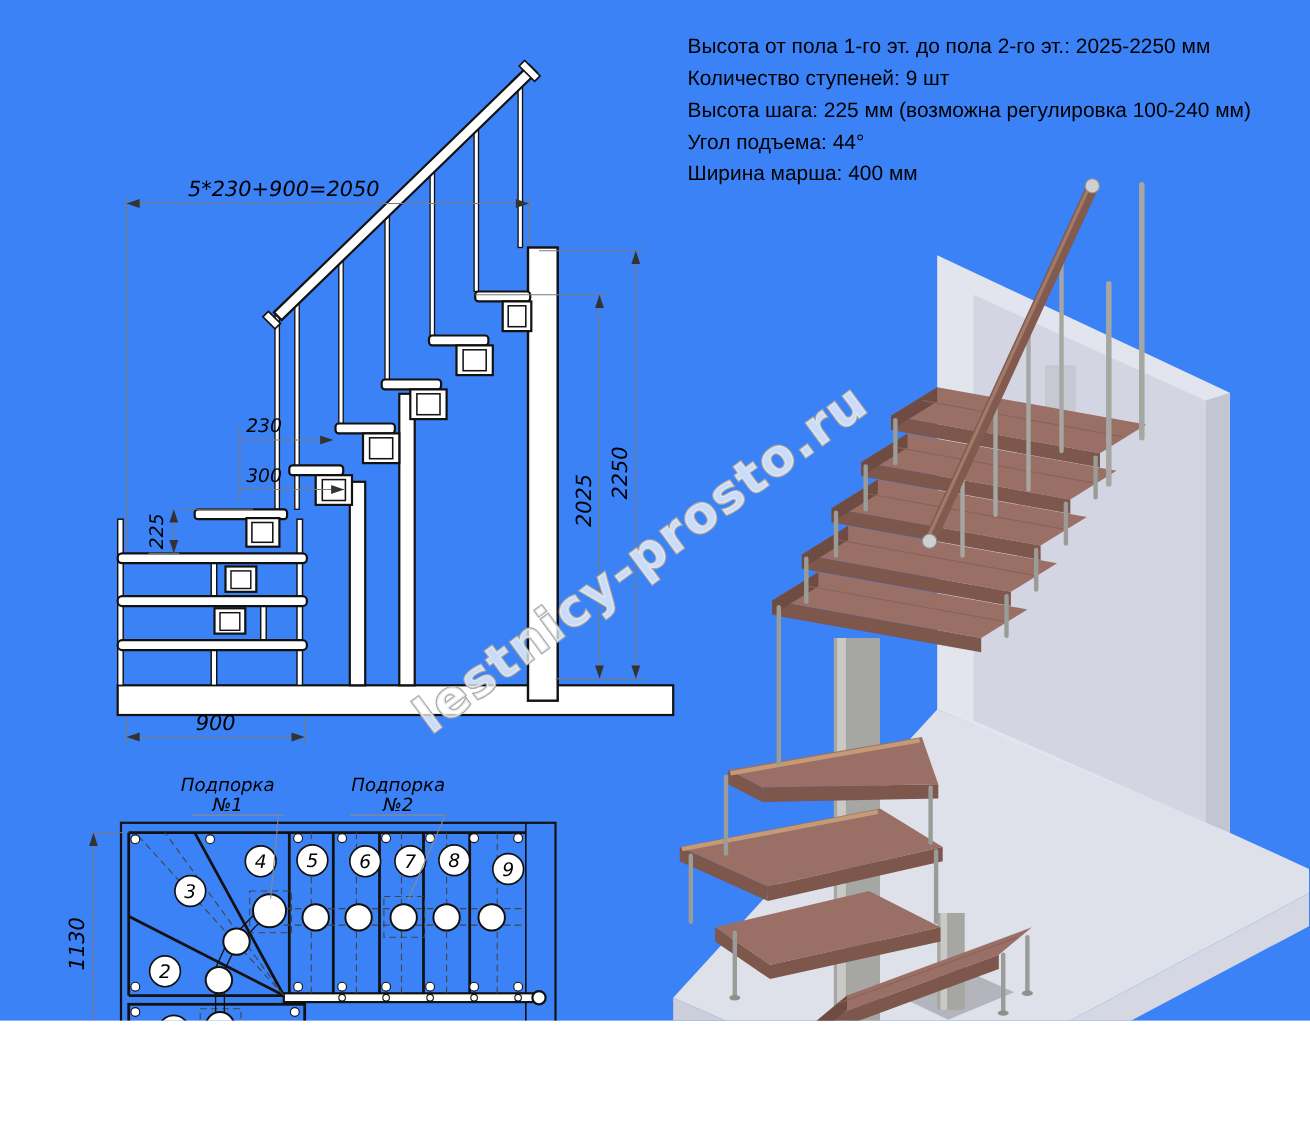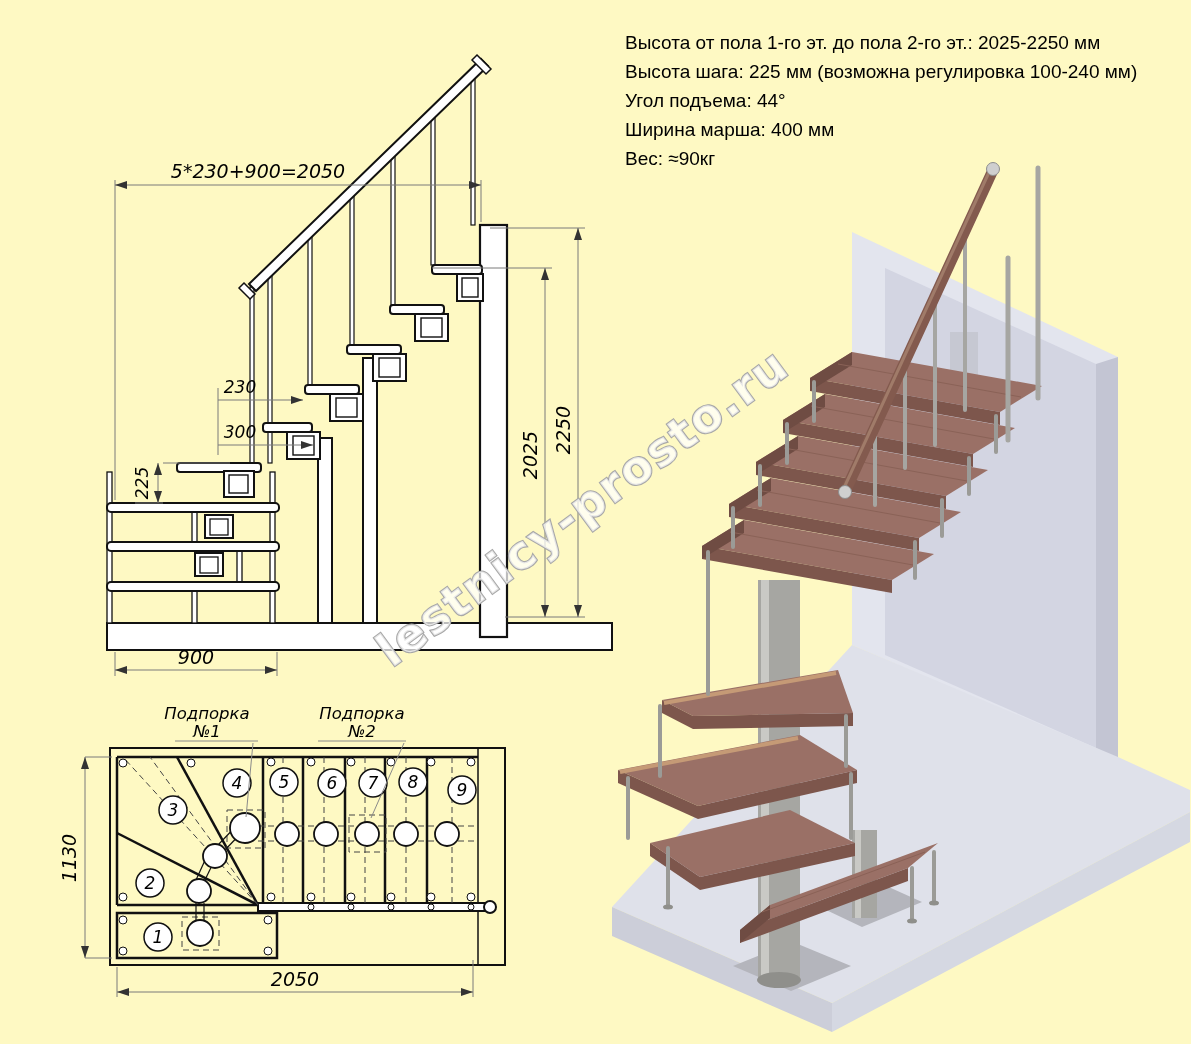--- a/index.html
+++ b/index.html
@@ -1,34 +1,34 @@
 <!DOCTYPE html>
 <html><head>
 <meta charset="utf-8">
 <style>
   html,body{margin:0;padding:0;background:#fff;}
-  .page{position:relative;width:1191px;height:1044px;background:#fef9c3;overflow:hidden;
+  .page{position:relative;width:1191px;height:928px;background:#3b82f6;overflow:hidden;
         font-family:"Liberation Sans",sans-serif;}
   .specs{position:absolute;left:625px;top:28px;font-size:19px;line-height:29px;color:#000;
          white-space:nowrap;z-index:3;}
   svg{position:absolute;left:0;top:0;z-index:1;}
   .cadtext{font-family:"DejaVu Sans",sans-serif;font-style:italic;fill:#000;}
   .lbl{font-family:"DejaVu Sans",sans-serif;font-style:italic;fill:#000;}
 </style>
 </head>
 <body>
 
 <div class="page">
 
   <div class="specs">
     <div>Высота от пола 1-го эт. до пола 2-го эт.: 2025-2250 мм</div>
+    <div>Количество ступеней: 9 шт</div>
     <div>Высота шага: 225 мм (возможна регулировка 100-240 мм)</div>
     <div>Угол подъема: 44°</div>
     <div>Ширина марша: 400 мм</div>
-    <div>Вес: ≈90кг</div>
   </div>
 
   <svg width="1191" height="1044" viewBox="0 0 1191 1044">
 
     <g>
 
       <g>
         <polygon points="852,232 1118,357 1118,760 852,645" fill="#e3e5ee"></polygon>
         <polygon points="885,268 1096,364 1096,748 885,655" fill="#d3d5e2"></polygon>
         <polygon points="1096,364 1118,357 1118,760 1096,748" fill="#c3c5d3"></polygon>

